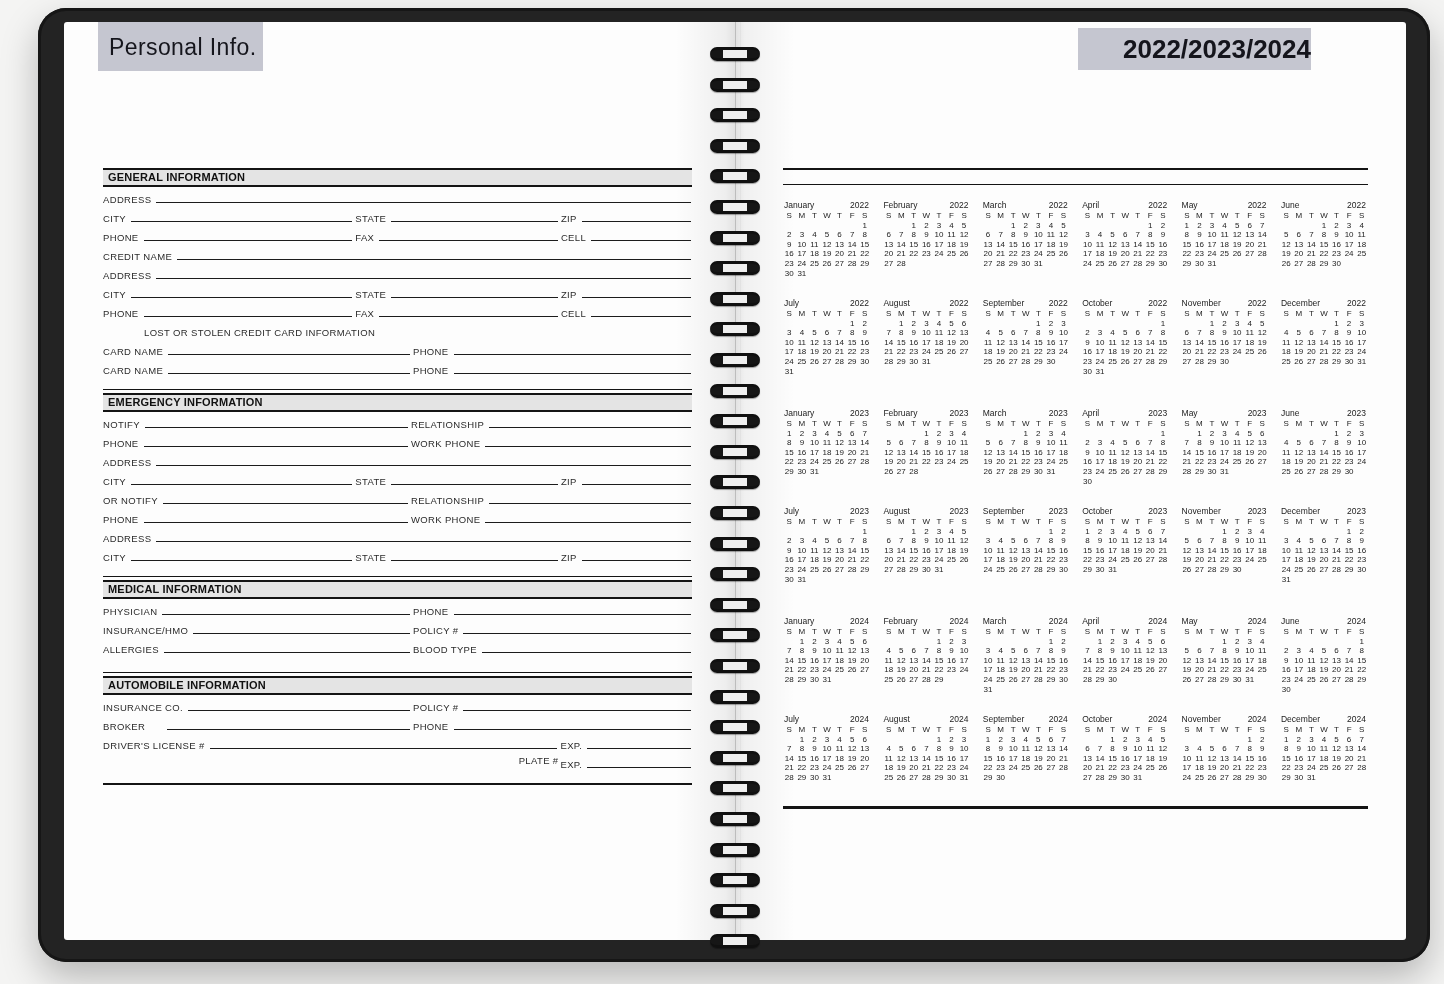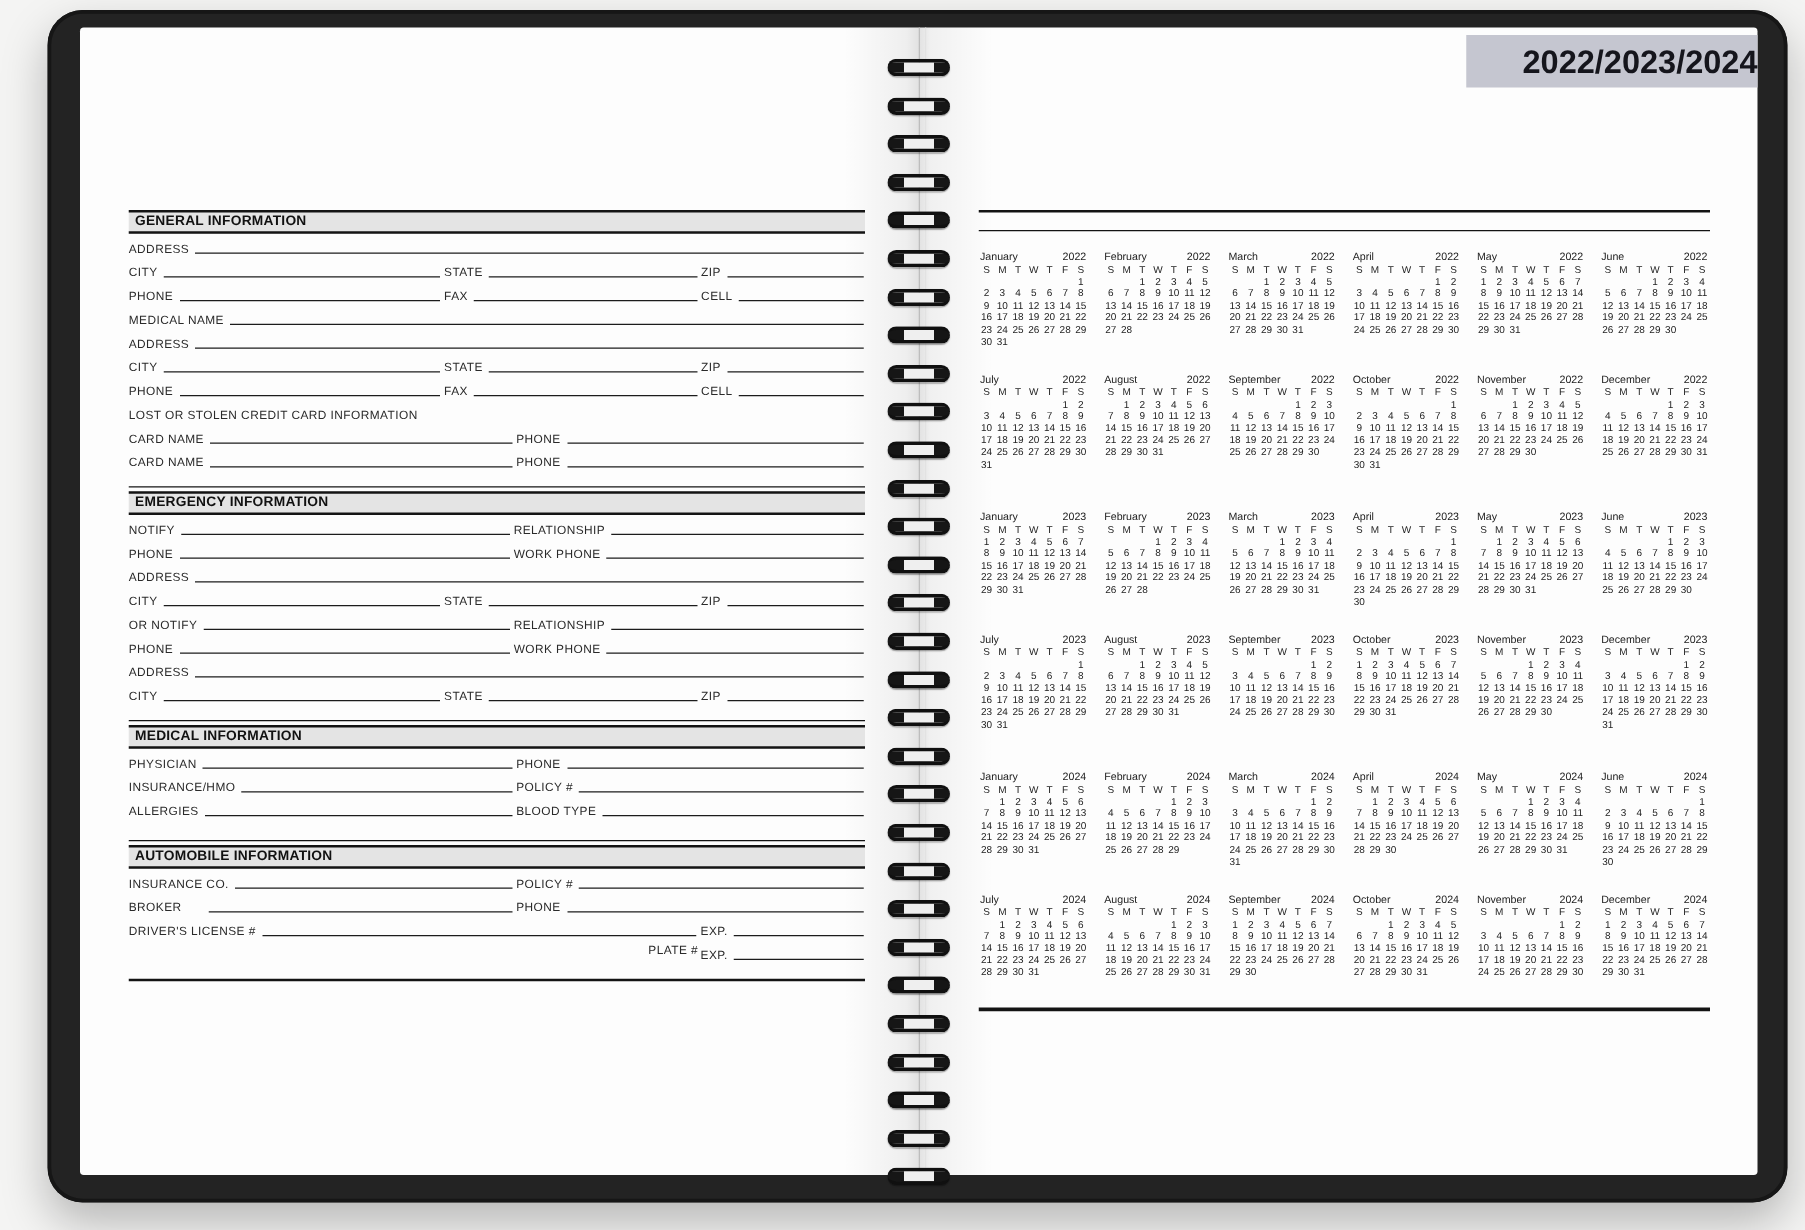--- a/index.html
+++ b/index.html
@@ -30,21 +30,21 @@
   .seam2{position:absolute;left:676px;top:0;width:1px;height:100%;background:#e2e2e2;}
 
   
   .lp-title{
     position:absolute;left:34px;top:0;width:165px;height:49px;
     background:var(--accent-box,#c5c6d0);
     font-size:23px;line-height:50px;padding-left:11px;box-sizing:border-box;
     letter-spacing:.4px;color:#15151c;
   }
   .rp-title{
-    position:absolute;left:1109px;top:6px;width:233px;height:42px;
+    position:absolute;left:1014px;top:6px;width:233px;height:42px;
     background:var(--accent-box,#c5c6d0);
     font-size:26px;font-weight:600;line-height:43px;text-align:right;
     padding-right:12px;box-sizing:border-box;color:#15151c;padding-left:45px;
   }
 
   
   #form{position:absolute;left:39px;top:146px;width:589px;}
   .secbar{
     background:var(--section-bar,#e4e4e4);
     border-top:2px solid #141414;border-bottom:2px solid #141414;
@@ -84,20 +84,21 @@
 </head>
 <body>
 
 <div class="cover"></div>
 
 <div class="spread">
   <div class="spine-shade"></div>
   <div class="seam"></div>
   <div class="seam2"></div>
 
+  <div class="lp-title">Personal Info.</div>
   <div class="rp-title">2022/2023/2024</div>
 
   <div id="form">
       <div class="secbar secbar-0">GENERAL INFORMATION</div>
       <div class="frow">
         <div class="ffield" style="flex-grow: 589;">
           <div class="flbl">ADDRESS</div>
           <div class="fline"></div>
         </div>
       </div>
@@ -124,21 +125,21 @@
           <div class="flbl">FAX</div>
           <div class="fline"></div>
         </div>
         <div class="ffield" style="flex-grow: 132;">
           <div class="flbl">CELL</div>
           <div class="fline"></div>
         </div>
       </div>
       <div class="frow">
         <div class="ffield" style="flex-grow: 589;">
-          <div class="flbl">MEDICAL NAME</div>
+          <div class="flbl">CREDIT NAME</div>
           <div class="fline"></div>
         </div>
       </div>
       <div class="frow">
         <div class="ffield" style="flex-grow: 589;">
           <div class="flbl">ADDRESS</div>
           <div class="fline"></div>
         </div>
       </div>
       <div class="frow">
@@ -163,21 +164,21 @@
         <div class="ffield" style="flex-grow: 205;">
           <div class="flbl">FAX</div>
           <div class="fline"></div>
         </div>
         <div class="ffield" style="flex-grow: 132;">
           <div class="flbl">CELL</div>
           <div class="fline"></div>
         </div>
       </div>
       <div class="frow">
-        <div class="ffield" style="flex-grow: 589;">
+        <div class="ffield" style="flex-grow: 589; margin-left: 41px;">
           <div class="flbl">LOST OR STOLEN CREDIT CARD INFORMATION</div>
         </div>
       </div>
       <div class="frow">
         <div class="ffield" style="flex-grow: 309;">
           <div class="flbl">CARD NAME</div>
           <div class="fline"></div>
         </div>
         <div class="ffield" style="flex-grow: 280;">
           <div class="flbl">PHONE</div>

